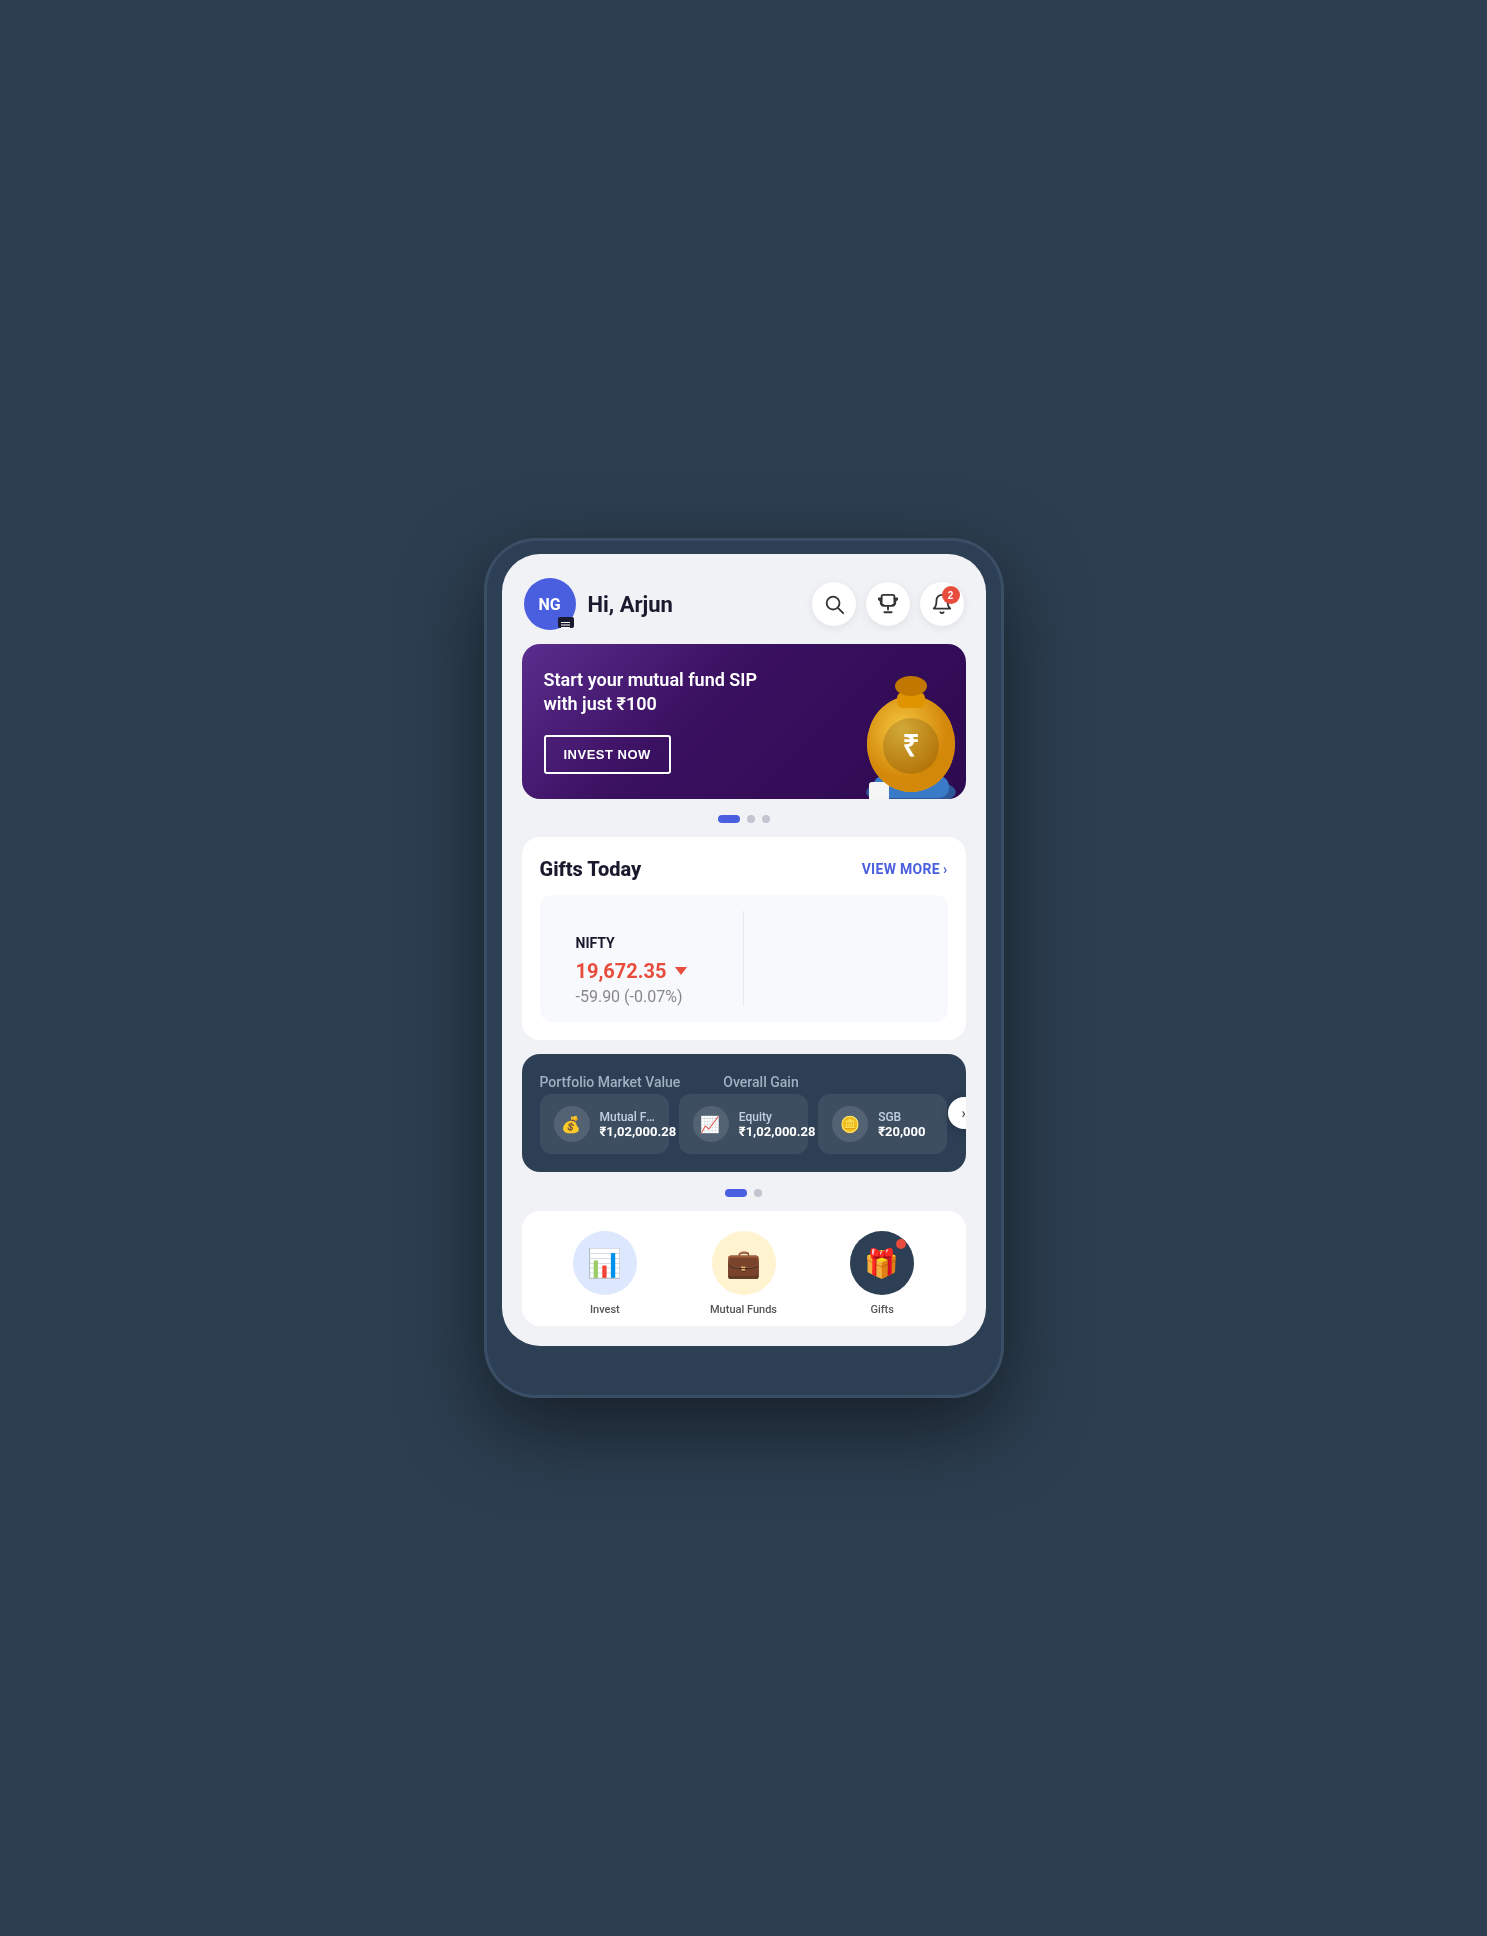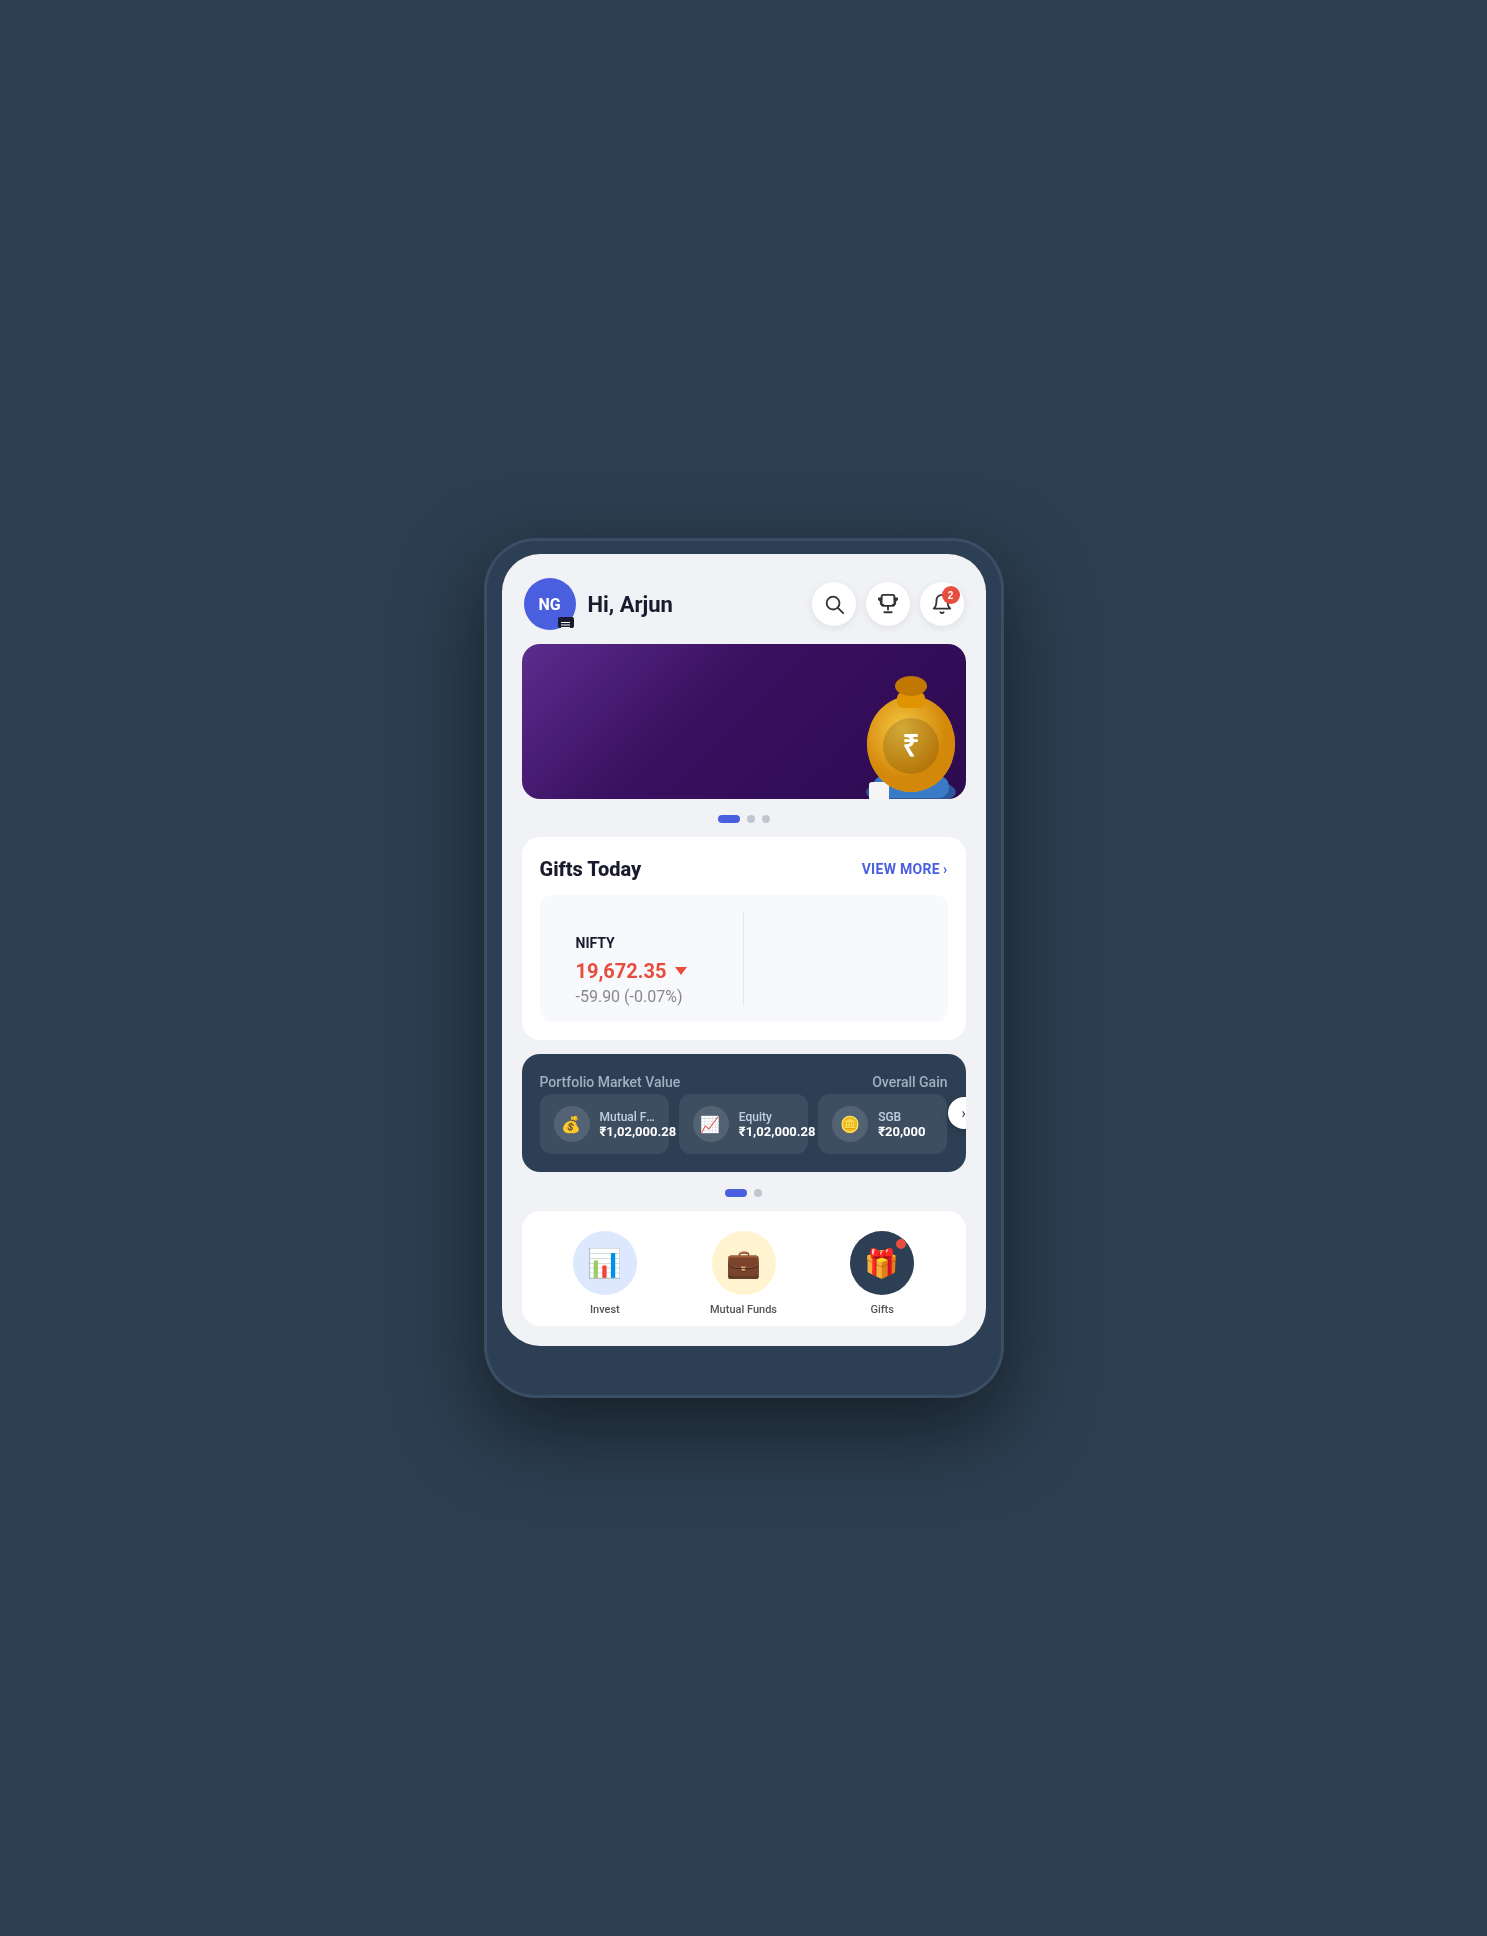--- a/index.html
+++ b/index.html
@@ -319,23 +319,24 @@
     .portfolio-card {
       background: #2d3f54;
       border-radius: 18px;
       padding: 20px 18px 18px 18px;
       overflow: hidden;
       position: relative;
     }
 
     .portfolio-header {
       display: flex;
-      justify-content: space-between;
+      justify-content: flex-start;
       align-items: flex-start;
       margin-bottom: 4px;
+      gap: 43px;
     }
 
     .portfolio-label {
       color: #a0b0c0;
       font-size: 14px;
       font-weight: 500;
     }
 
     .portfolio-gain-label {
       color: #a0b0c0;
@@ -542,20 +543,24 @@
           <svg viewBox="0 0 24 24" stroke-width="1.8">
             <path d="M18 8A6 6 0 0 0 6 8c0 7-3 9-3 9h18s-3-2-3-9"></path>
             <path d="M13.73 21a2 2 0 0 1-3.46 0"></path>
           </svg>
           <div class="notification-badge">2</div>
         </button>
       </div>
     </div>
 
     <div class="banner">
+      <div class="banner-content">
+        <div class="banner-title">Start your mutual fund SIP with just ₹100</div>
+        <button class="invest-btn">INVEST NOW</button>
+      </div>
 
       <div class="banner-illustration">
         <svg class="money-bag-svg" viewBox="0 0 150 150" xmlns="http://www.w3.org/2000/svg">
 
           <ellipse cx="90" cy="128" rx="45" ry="14" fill="#2d5fa0" opacity="0.9"></ellipse>
           <rect x="52" y="112" width="76" height="22" rx="10" fill="#3a7bc8"></rect>
 
           <rect x="48" y="118" width="20" height="20" rx="3" fill="#f5f5f5"></rect>
 
           <ellipse cx="90" cy="80" rx="44" ry="48" fill="#f0a500"></ellipse>

